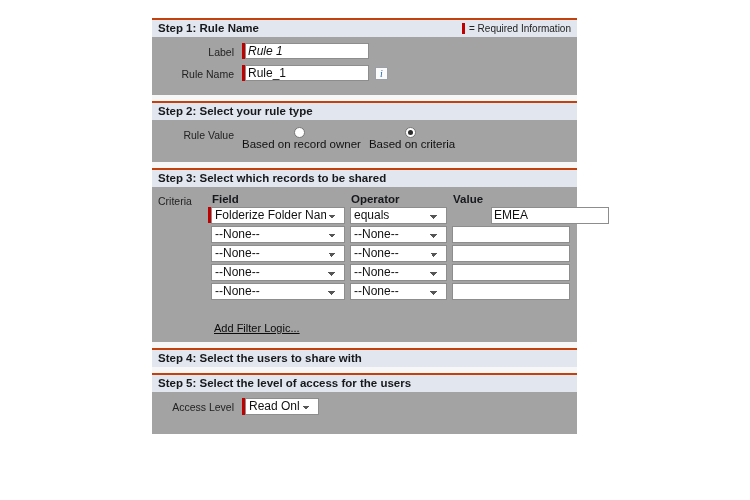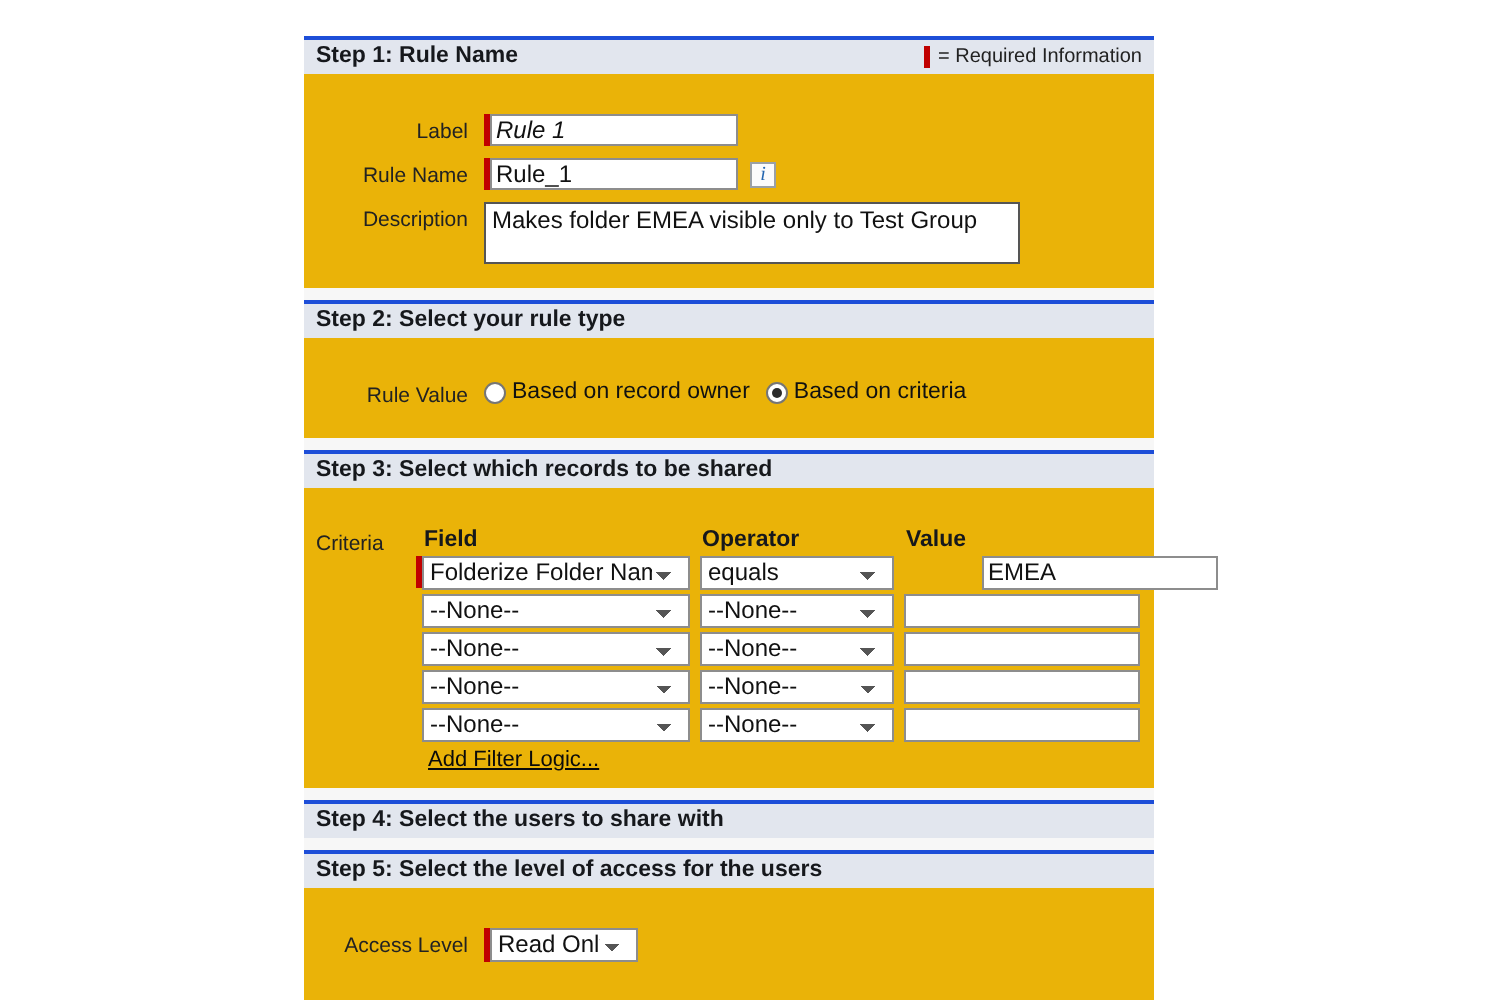--- a/index.html
+++ b/index.html
@@ -18,21 +18,21 @@
   .page {
     position: absolute;
     left: 152px;
     top: 18px;
     width: 425px;
     background: #f7f7f7;
   }
   
   .section-header {
     background: #e2e6ee;
-    border-top: 2px solid #1d4ed8;
+    border-top: 2px solid #c2410c;
     height: 17px;
     line-height: 17px;
     padding: 0 6px;
     font-weight: bold;
     font-size: 11.5px;
     color: #16181c;
     display: flex;
     align-items: center;
     justify-content: space-between;
     white-space: nowrap;
@@ -47,22 +47,22 @@
     margin-left: 15px;
   }
   .req-bar {
     display: inline-block;
     width: 3px;
     height: 11px;
     background: #c00000;
   }
   
   .section-body {
-    background: #eab308;
-    padding: 20px 0 8px 0;
+    background: #a3a3a3;
+    padding: 6px 0 8px 0;
   }
   .form-row {
     display: flex;
     align-items: flex-start;
     margin-bottom: 4px;
     min-height: 18px;
   }
   .form-label {
     width: 82px;
     text-align: right;
@@ -161,20 +161,21 @@
     padding-top: 1px;
   }
   .radio-opt {
     display: flex;
     align-items: center;
     font-size: 11.5px;
     color: #111;
     margin-right: 8px;
     cursor: pointer;
     white-space: nowrap;
+    flex-direction: column;
   }
   .radio {
     width: 11px;
     height: 11px;
     border: 1px solid #767676;
     border-radius: 50%;
     background: #fff;
     margin-right: 3px;
     box-sizing: border-box;
     position: relative;
@@ -222,21 +223,21 @@
     display: flex;
     align-items: flex-start;
   }
   .cell .spacer3 {
     width: 3px;
     flex: 0 0 3px;
   }
   .filter-link {
     display: inline-block;
     margin-left: 62px;
-    margin-top: 1px;
+    margin-top: 20px;
     font-size: 11px;
     color: #0b0b0b;
     text-decoration: underline;
     cursor: pointer;
   }
   .share-extra {
     border: 1px solid #8d8d8d;
     border-right: none;
     background: #fff;
     height: 17px;
@@ -279,26 +280,20 @@
 
     <div class="form-row">
       <div class="form-label">Rule Name</div>
       <div class="field-wrap">
         <span class="redmark short"></span>
         <input class="txt" style="width: 124px;" value="Rule_1">
         <span class="info-btn">i</span>
       </div>
     </div>
 
-    <div class="form-row">
-      <div class="form-label">Description</div>
-      <div class="field-wrap">
-        <textarea class="ta" style="width: 268px; height: 31px;" rows="2">Makes folder EMEA visible only to Test Group</textarea>
-      </div>
-    </div>
 
   </div>
 
   <div class="gap"></div>
 
   <div class="section-header">
     <span>Step 2: Select your rule type</span>
   </div>
   <div class="section-body">
     <div class="form-row">

